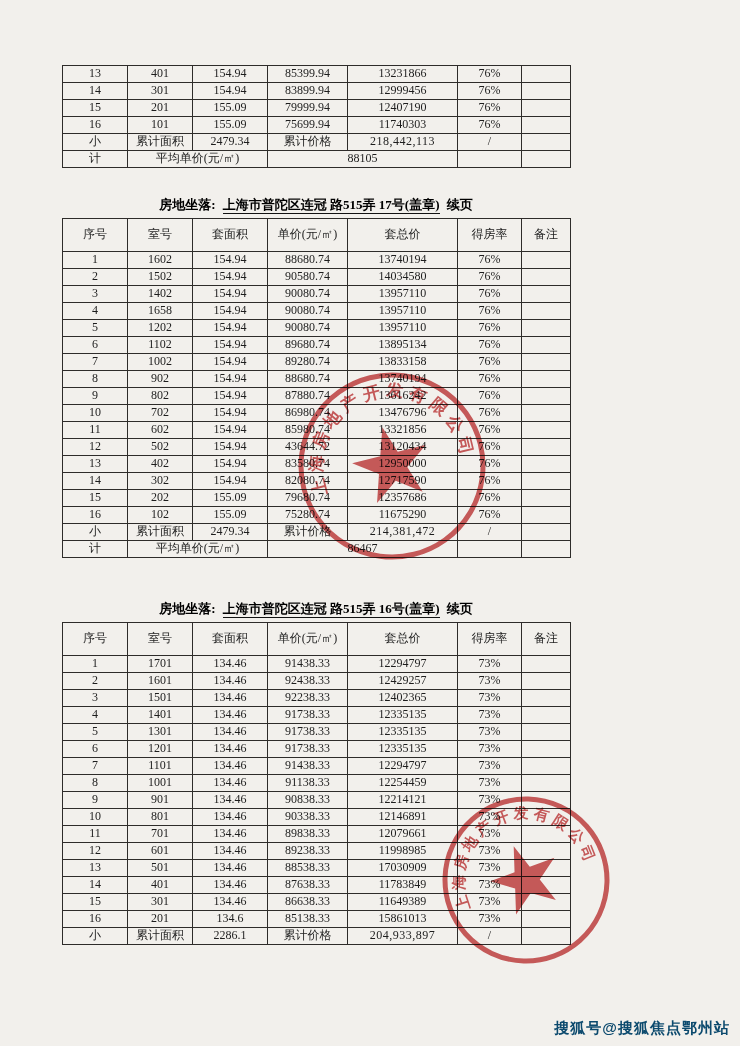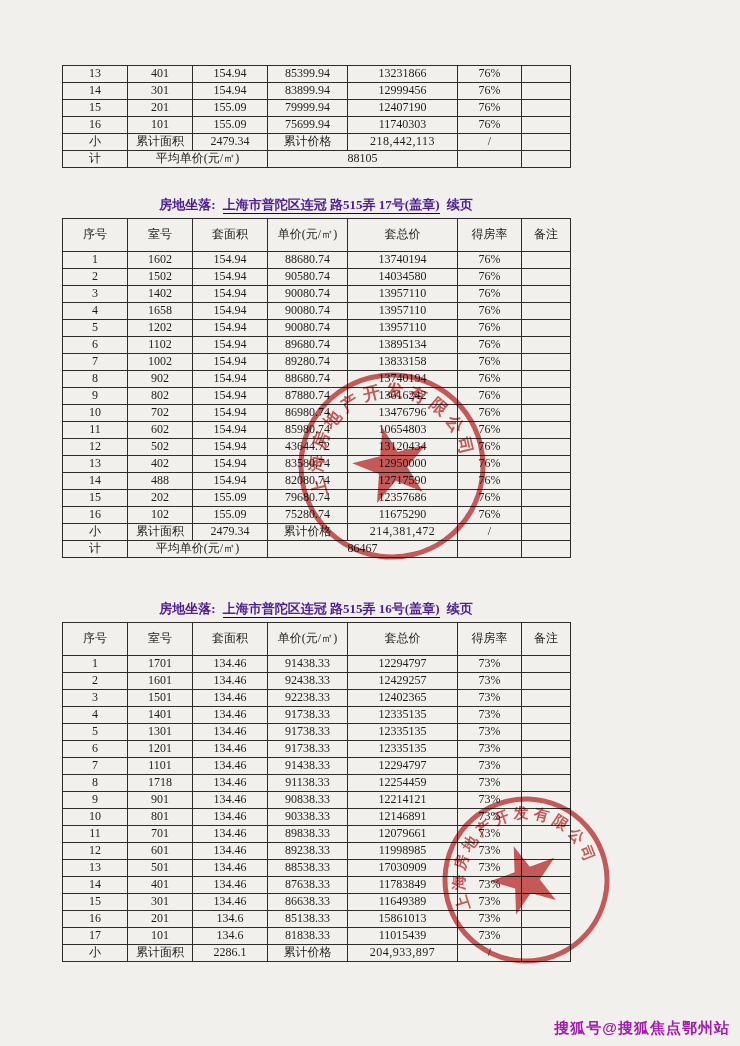--- a/index.html
+++ b/index.html
@@ -20,34 +20,34 @@
     padding:0 2px;height:16px;line-height:1.15;
     overflow:hidden;white-space:normal;
   }
   th{height:32px;}
   .tbl{position:absolute;left:62px;}
   .tbl-prev{top:65px;}
   .tbl-17{top:218px;}
   .tbl-16{top:622px;}
   .section-title{
     position:absolute;left:62px;width:508px;text-align:center;
-    font-size:13px;font-weight:bold;color:#4c1d95;
+    font-size:13px;font-weight:bold;color:#000000;
   }
   .title-17{top:196px;}
   .title-16{top:600px;}
   .section-title .addr{border-bottom:1.5px solid #111;padding-bottom:1px;margin:0 4px;}
   .stamp{
     position:absolute;mix-blend-mode:multiply;opacity:.82;
     pointer-events:none;
   }
   .stamp text{font-family:"Liberation Sans","DejaVu Sans",sans-serif;font-weight:bold;}
   .watermark{
     position:absolute;right:10px;bottom:8px;
     font-family:"Liberation Sans","DejaVu Sans",sans-serif;
-    font-size:15px;font-weight:bold;color:#a21caf;letter-spacing:1px;
+    font-size:15px;font-weight:bold;color:#0c4a6e;letter-spacing:1px;
   }
   .sum-val{letter-spacing:0.5px;}
 </style>
 </head>
 <body>
 
 <div class="page">
 
   <table class="tbl tbl-prev">
     <colgroup>
@@ -233,21 +233,21 @@
           <td>86980.74</td>
           <td>13476796</td>
           <td>76%</td>
           <td></td>
         </tr>
         <tr>
           <td>11</td>
           <td>602</td>
           <td>154.94</td>
           <td>85980.74</td>
-          <td>10654803</td>
+          <td>13321856</td>
           <td>76%</td>
           <td></td>
         </tr>
         <tr>
           <td>12</td>
           <td>502</td>
           <td>154.94</td>
           <td>43644.72</td>
           <td>13120434</td>
           <td>76%</td>
@@ -257,21 +257,21 @@
           <td>13</td>
           <td>402</td>
           <td>154.94</td>
           <td>83580.74</td>
           <td>12950000</td>
           <td>76%</td>
           <td></td>
         </tr>
         <tr>
           <td>14</td>
-          <td>488</td>
+          <td>302</td>
           <td>154.94</td>
           <td>82080.74</td>
           <td>12717590</td>
           <td>76%</td>
           <td></td>
         </tr>
         <tr>
           <td>15</td>
           <td>202</td>
           <td>155.09</td>
@@ -396,21 +396,21 @@
           <td>7</td>
           <td>1101</td>
           <td>134.46</td>
           <td>91438.33</td>
           <td>12294797</td>
           <td>73%</td>
           <td></td>
         </tr>
         <tr>
           <td>8</td>
-          <td>1718</td>
+          <td>1001</td>
           <td>134.46</td>
           <td>91138.33</td>
           <td>12254459</td>
           <td>73%</td>
           <td></td>
         </tr>
         <tr>
           <td>9</td>
           <td>901</td>
           <td>134.46</td>
@@ -472,29 +472,20 @@
           <td>11649389</td>
           <td>73%</td>
           <td></td>
         </tr>
         <tr>
           <td>16</td>
           <td>201</td>
           <td>134.6</td>
           <td>85138.33</td>
           <td>15861013</td>
-          <td>73%</td>
-          <td></td>
-        </tr>
-        <tr>
-          <td>17</td>
-          <td>101</td>
-          <td>134.6</td>
-          <td>81838.33</td>
-          <td>11015439</td>
           <td>73%</td>
           <td></td>
         </tr>
       </tbody>
     <tbody>
       <tr>
         <td>小</td>
         <td>累计面积</td>
         <td>2286.1</td>
         <td>累计价格</td>

